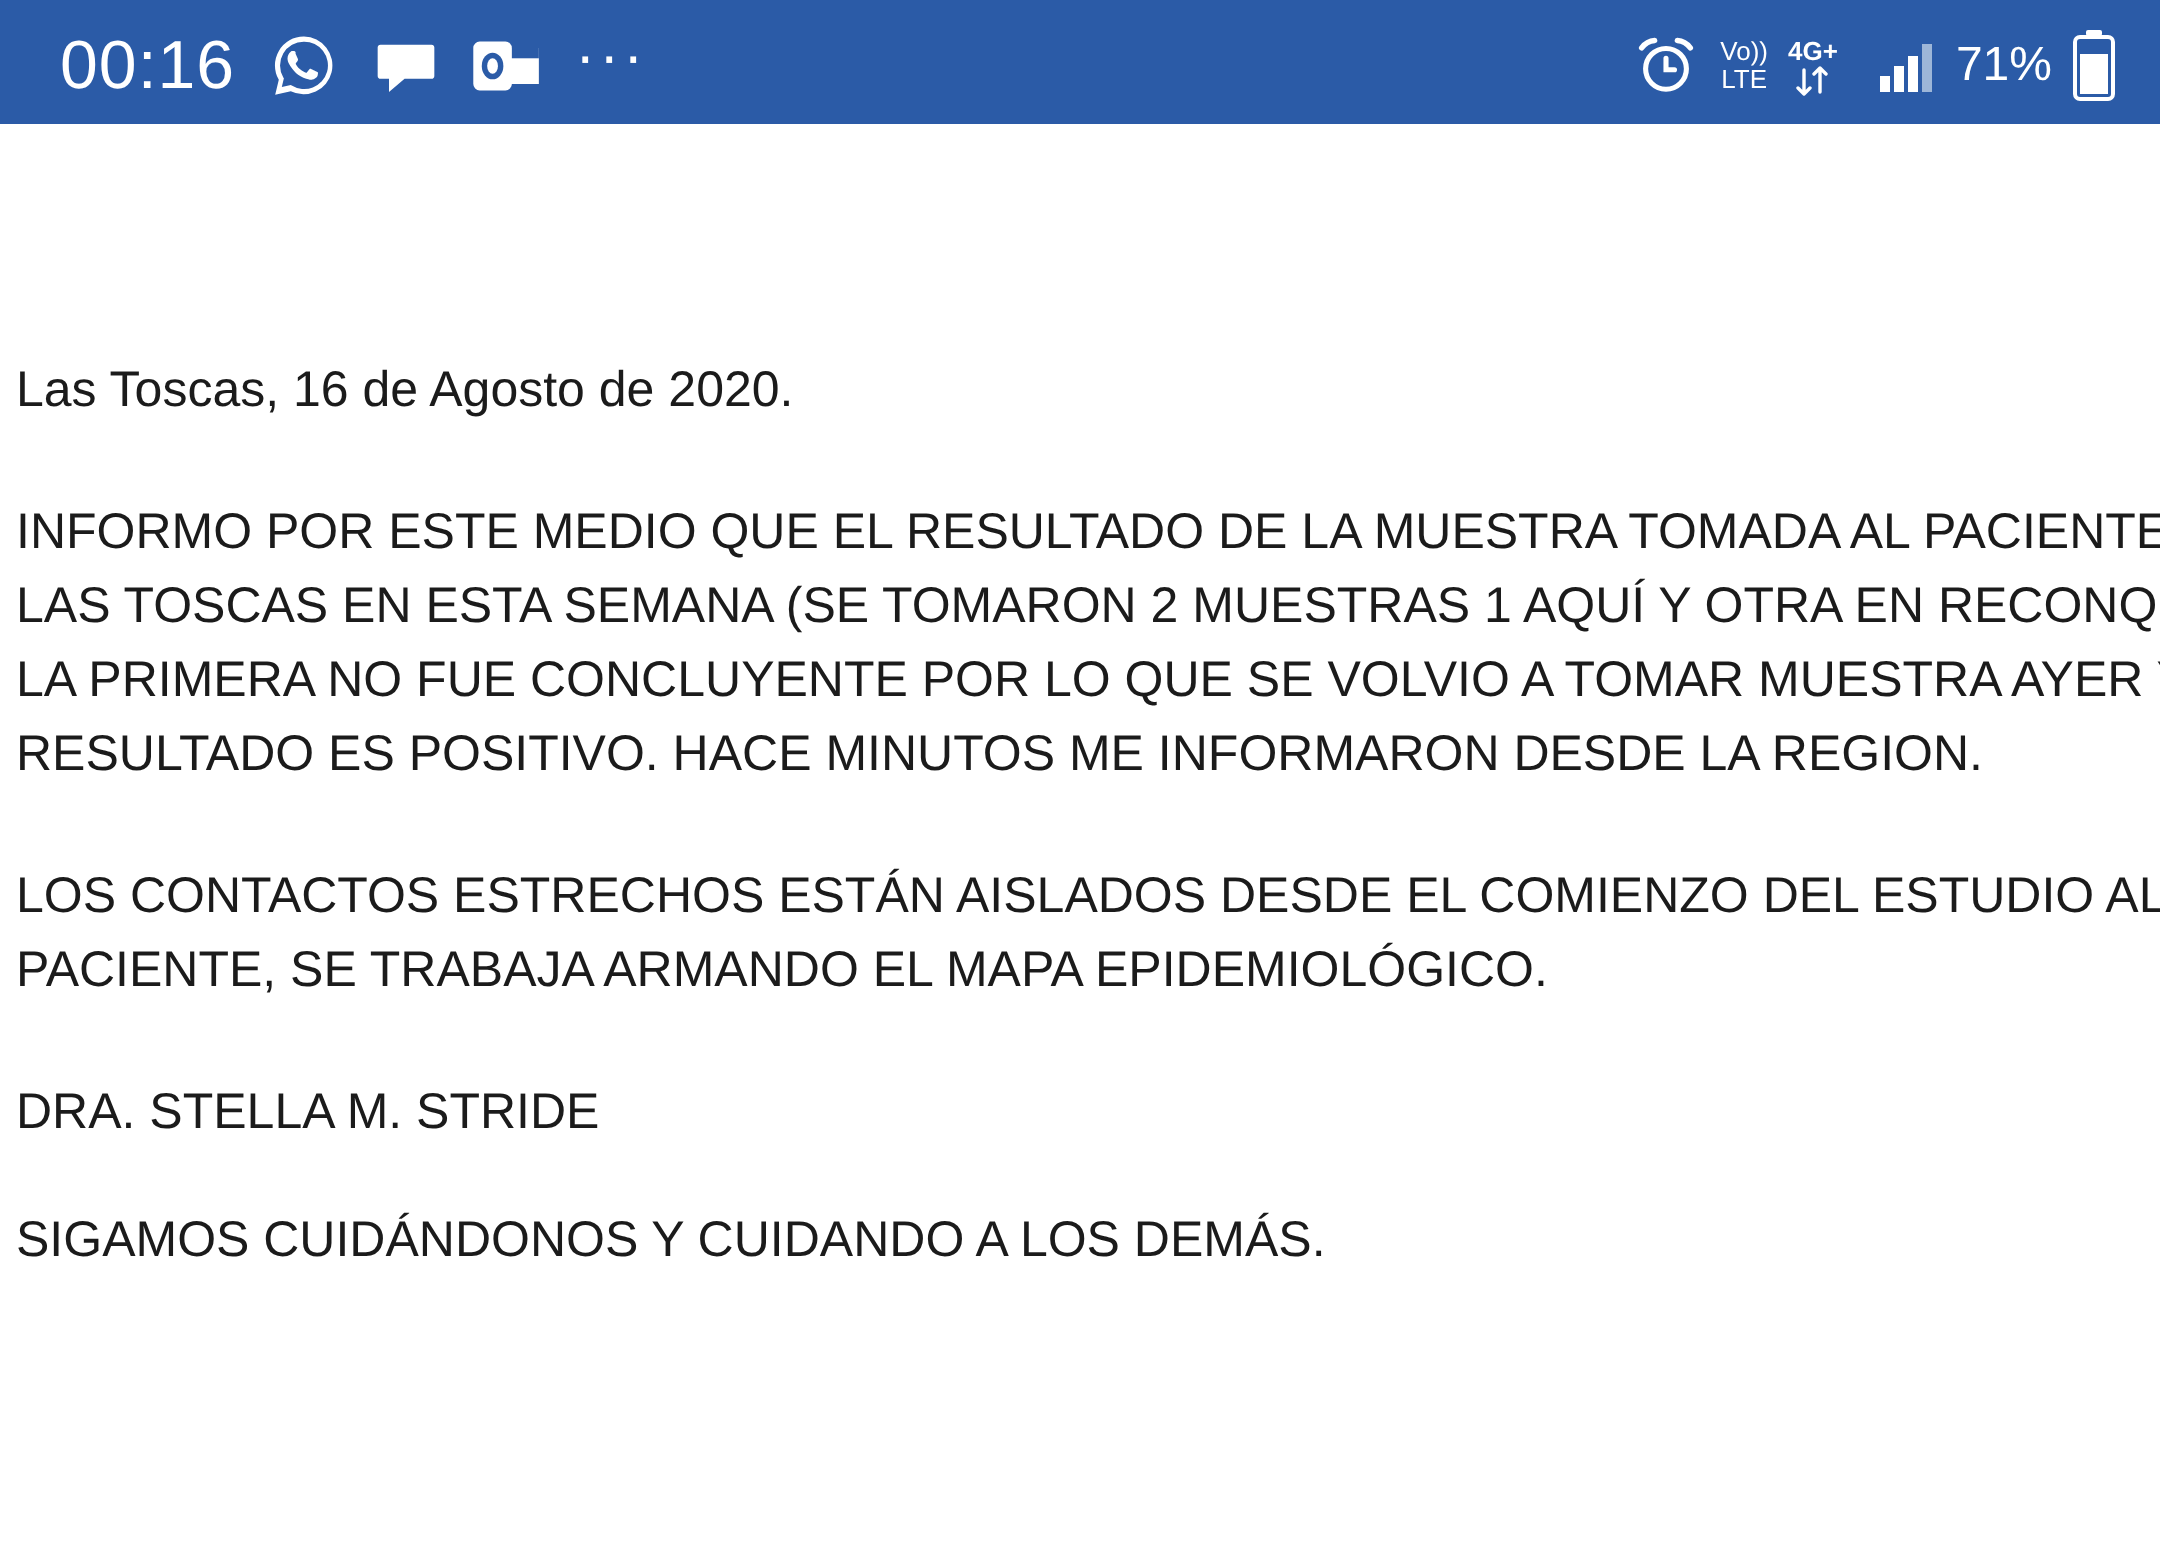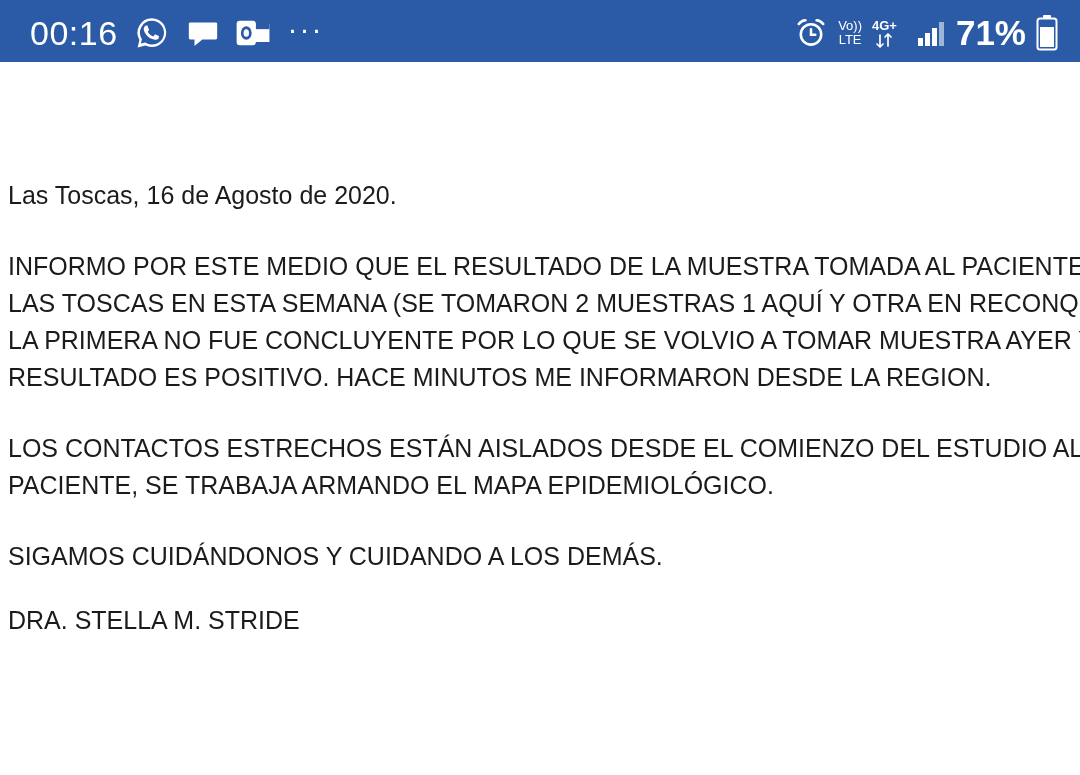--- a/index.html
+++ b/index.html
@@ -35,23 +35,22 @@
     font-weight: 400;
     letter-spacing: 0.5px;
     line-height: 1;
   }
   .status-right {
     display: flex;
     align-items: center;
     gap: 10px;
   }
   .battery-pct {
-    font-size: 35px;
+    font-size: 24px;
     line-height: 1;
-    font-weight: bold;
   }
   .icon {
     display: inline-flex;
     align-items: center;
     justify-content: center;
   }
   .dots {
     font-size: 30px;
     letter-spacing: 2px;
     line-height: 1;
@@ -192,15 +191,15 @@
 </div>
 
 <div class="doc">
   <p>Las Toscas, 16 de Agosto de 2020.</p>
   <p class="nowrap-block">INFORMO POR ESTE MEDIO QUE EL RESULTADO DE LA MUESTRA TOMADA AL PACIENTE DE
 LAS TOSCAS EN ESTA SEMANA (SE TOMARON 2 MUESTRAS 1 AQUÍ Y OTRA EN RECONQUISTA)
 LA PRIMERA NO FUE CONCLUYENTE POR LO QUE SE VOLVIO A TOMAR MUESTRA AYER Y ESE
 RESULTADO ES POSITIVO. HACE MINUTOS ME INFORMARON DESDE LA REGION.</p>
   <p class="nowrap-block">LOS CONTACTOS ESTRECHOS ESTÁN AISLADOS DESDE EL COMIENZO DEL ESTUDIO AL
 PACIENTE, SE TRABAJA ARMANDO EL MAPA EPIDEMIOLÓGICO.</p>
+  <p class="tight">DRA. STELLA M. STRIDE</p>
   <p class="tight">SIGAMOS CUIDÁNDONOS Y CUIDANDO A LOS DEMÁS.</p>
-  <p class="tight">DRA. STELLA M. STRIDE</p>
 </div>
 
 </body></html>

